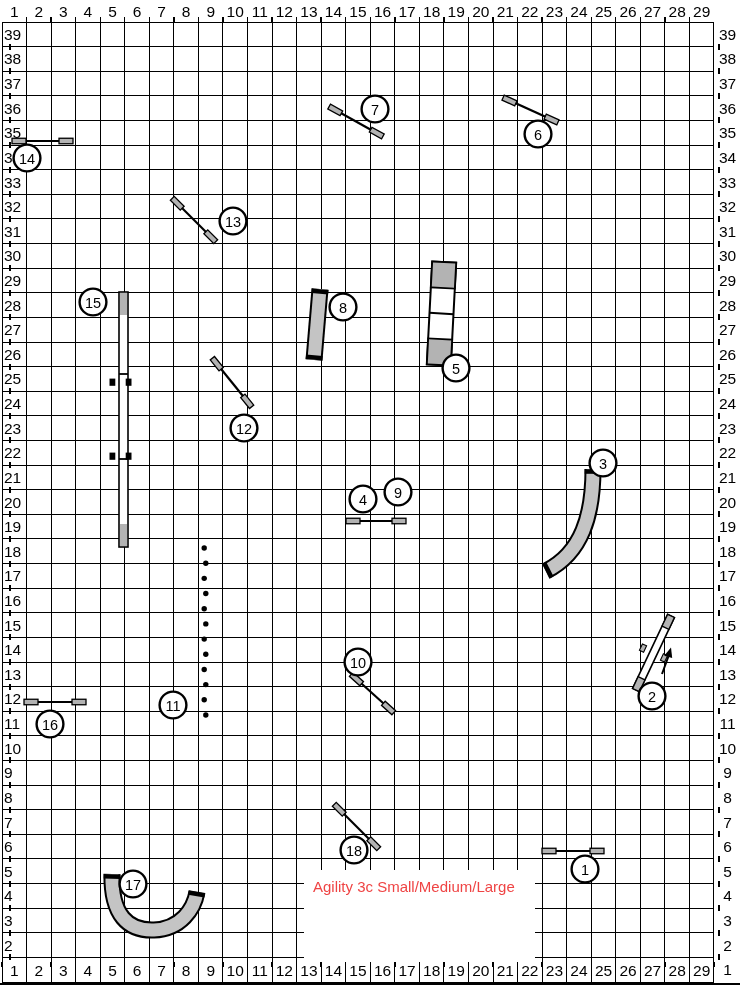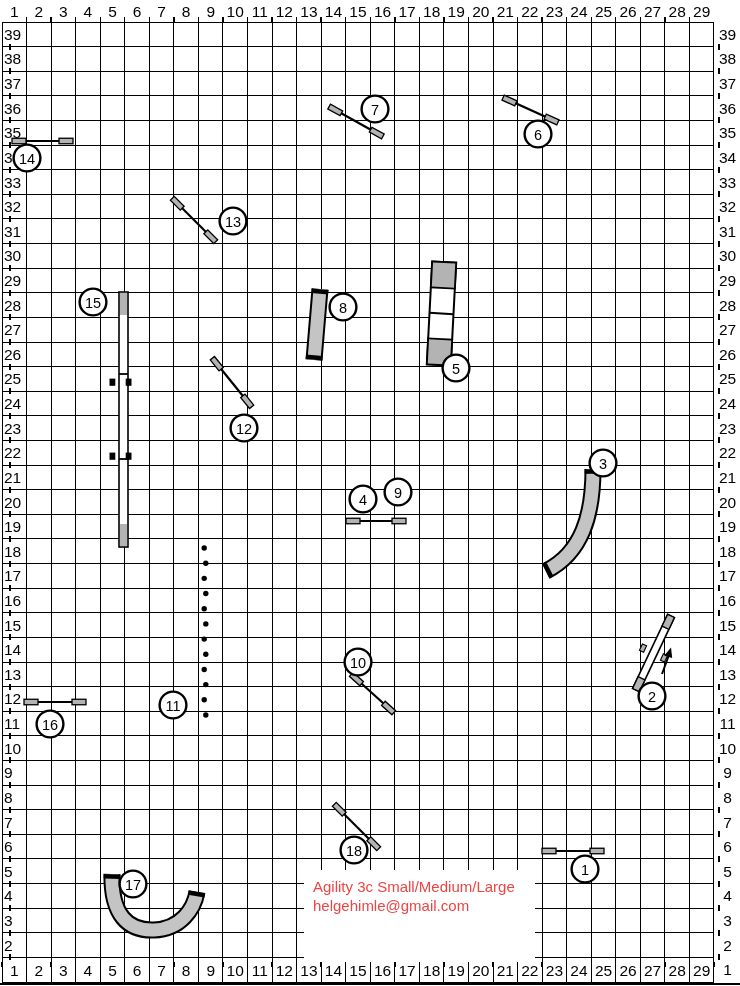--- a/index.html
+++ b/index.html
@@ -540,15 +540,14 @@
         <circle cx="133" cy="884" r="13.4" fill="#ffffff" stroke="#000" stroke-width="2.4"></circle>
         <text x="133" y="884.5" text-anchor="middle" dominant-baseline="central" font-size="14.5" fill="#000000" font-family="&quot;Liberation Sans&quot;,sans-serif">17</text>
       </g>
       <g>
         <circle cx="354" cy="850" r="13.4" fill="#ffffff" stroke="#000" stroke-width="2.4"></circle>
         <text x="354" y="850.5" text-anchor="middle" dominant-baseline="central" font-size="14.5" fill="#000000" font-family="&quot;Liberation Sans&quot;,sans-serif">18</text>
       </g>
     </svg>
   <div class="info-box">
     <div>Agility 3c Small/Medium/Large</div>
-    <div>helgehimle@gmail.com</div>
   </div>
 </div>
 
 </body></html>

